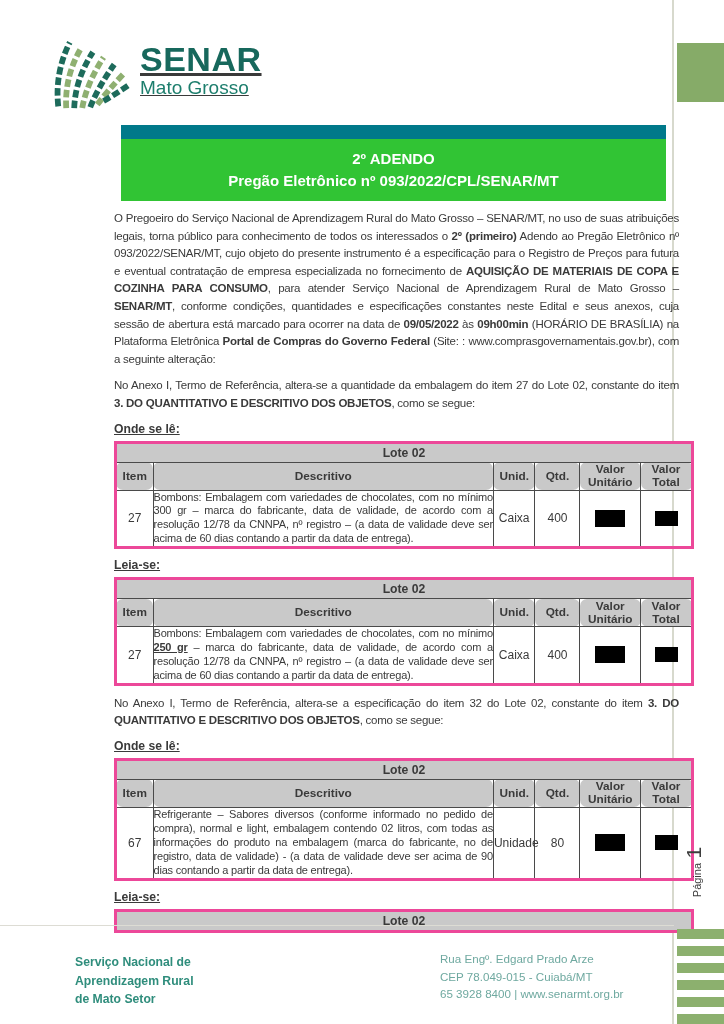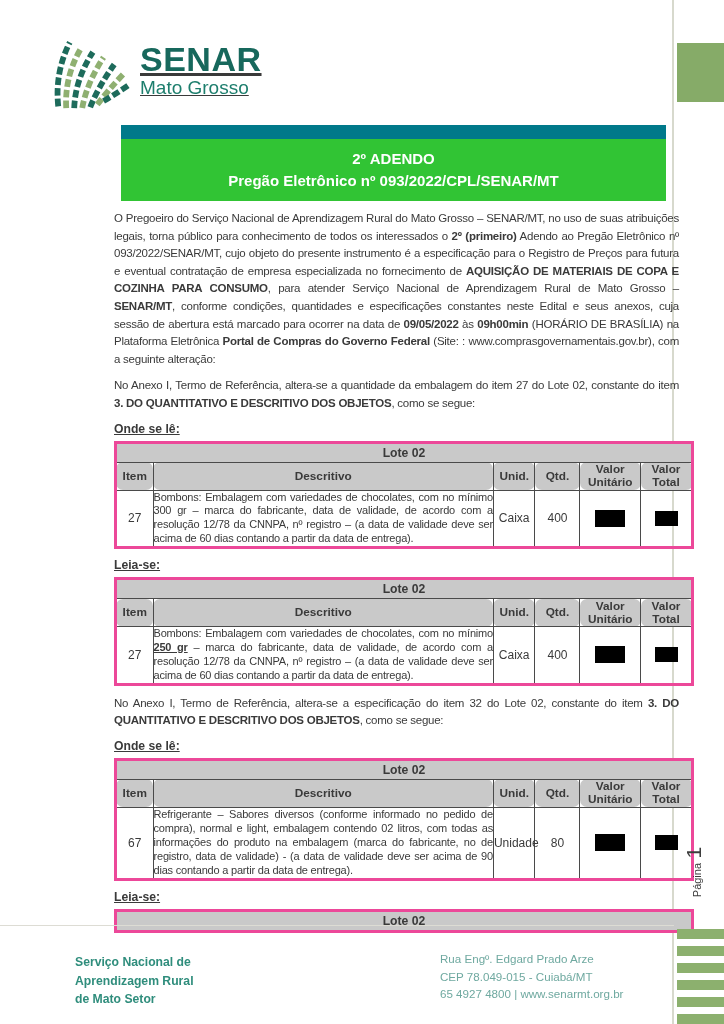--- a/index.html
+++ b/index.html
@@ -239,18 +239,18 @@
 
   <div class="footer-left">
     <div>Serviço Nacional de</div>
     <div>Aprendizagem Rural</div>
     <div>de Mato Setor</div>
   </div>
 
   <div class="footer-right">
     <div>Rua Engº. Edgard Prado Arze</div>
     <div>CEP 78.049-015 - Cuiabá/MT</div>
-    <div>65 4927 4800 | www.senarmt.org.br</div>
+    <div>65 3928 8400 | www.senarmt.org.br</div>
   </div>
 
   <div class="stripes"></div>
 
 </div>
 
 </body></html>

